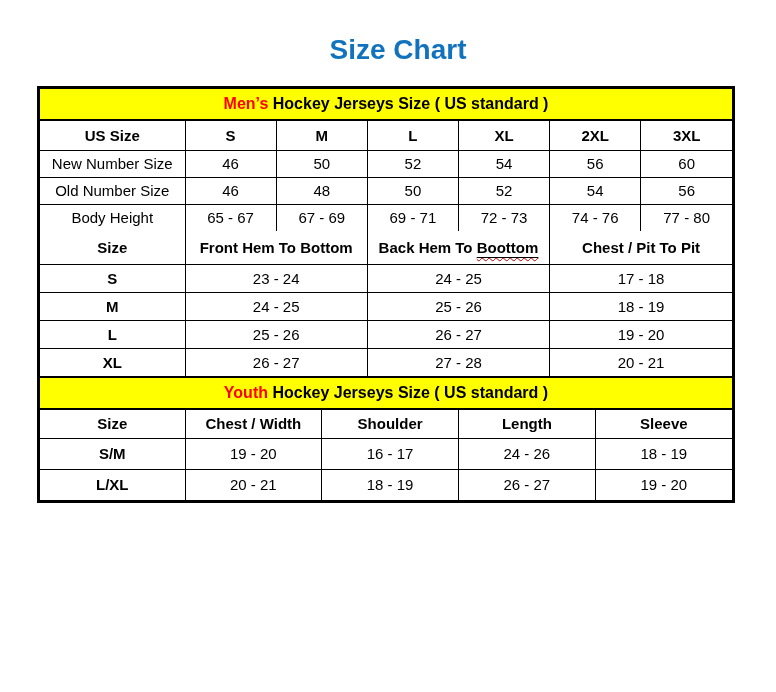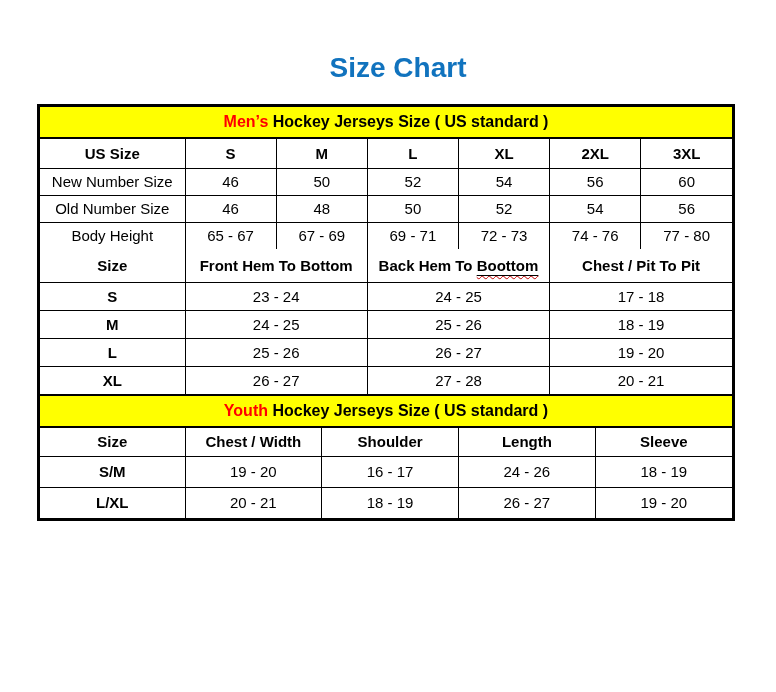--- a/index.html
+++ b/index.html
@@ -4,21 +4,21 @@
 <style>
   * { box-sizing: border-box; }
   html, body {
     margin: 0; padding: 0;
     width: 776px; height: 692px;
     background: #ffffff;
     overflow: hidden;
     font-family: "Liberation Sans", sans-serif;
   }
   .title {
-    margin-top: 50px;
+    margin-top: 32px;
     height: 36px;
     line-height: 36px;
     text-align: center;
     font-size: 28px;
     font-weight: bold;
     color: #1173be;
     letter-spacing: 0px;
     padding-left: 20px;
   }
   .chart-wrap {

